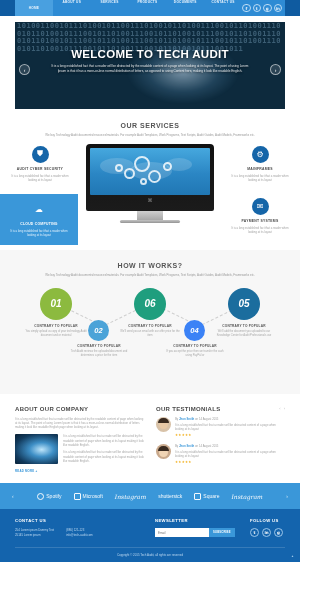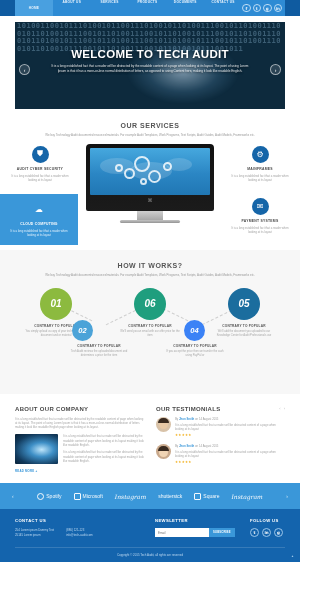--- a/index.html
+++ b/index.html
@@ -374,21 +374,21 @@
       <div class="connector" style="left:104px; top:30px; width:38px; transform:rotate(-26deg);"></div>
       <div class="connector" style="left:152px; top:26px; width:38px; transform:rotate(26deg);"></div>
       <div class="connector" style="left:200px; top:30px; width:38px; transform:rotate(-26deg);"></div>
 
       <div class="circ big" style="left:40px; top:2px; background:#8cba3f;">01</div>
       <div class="stp-txt" style="left:25px; top:38px;">
         <div class="stp-h">CONTRARY TO POPULAR</div>
         <div class="stp-p">You simply upload us copy of your technology Audit document and or material</div>
       </div>
 
-      <div class="circ small" style="left:72px; top:34px; background:#4ba3d8;">02</div>
+      <div class="circ small" style="left:88px; top:34px; background:#4ba3d8;">02</div>
       <div class="stp-txt" style="left:68px; top:58px;">
         <div class="stp-h">CONTRARY TO POPULAR</div>
         <div class="stp-p">Tech Audit reviews the uploaded document and determines a price for the item</div>
       </div>
 
       <div class="circ big" style="left:134px; top:2px; background:#1f9e7e;">06</div>
       <div class="stp-txt" style="left:119px; top:38px;">
         <div class="stp-h">CONTRARY TO POPULAR</div>
         <div class="stp-p">We'll send you an email with our offer price for the item</div>
       </div>

